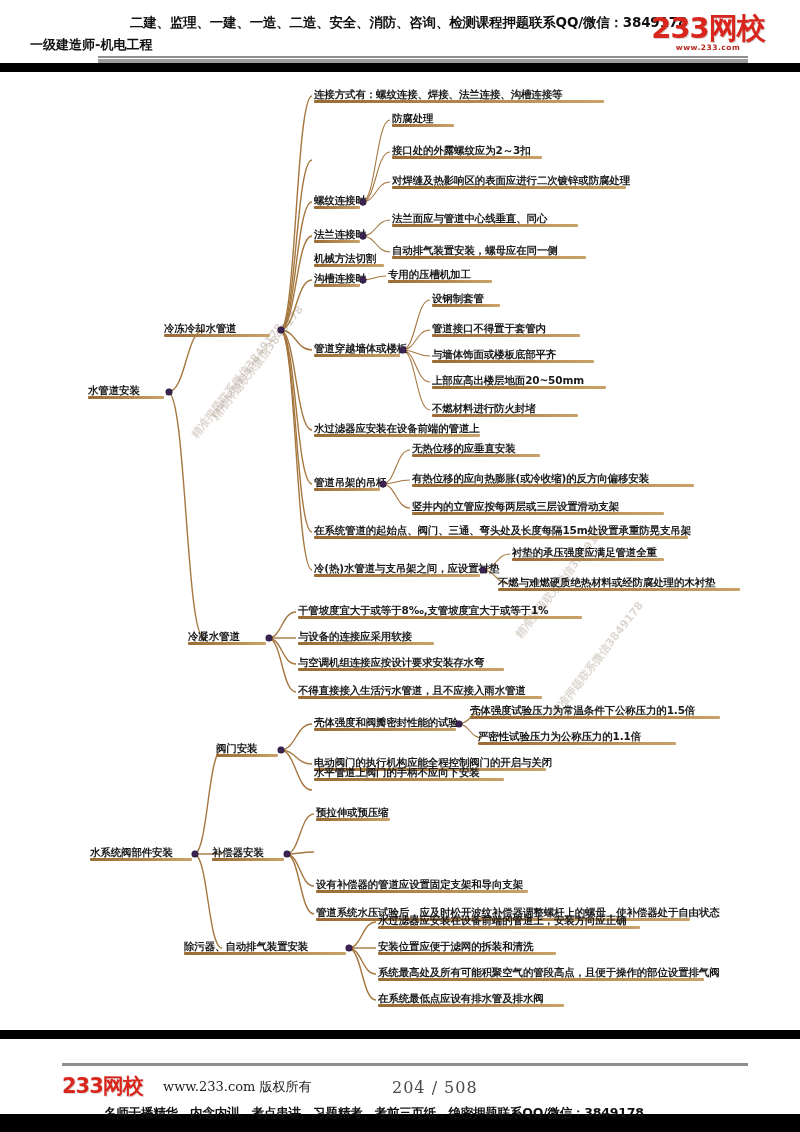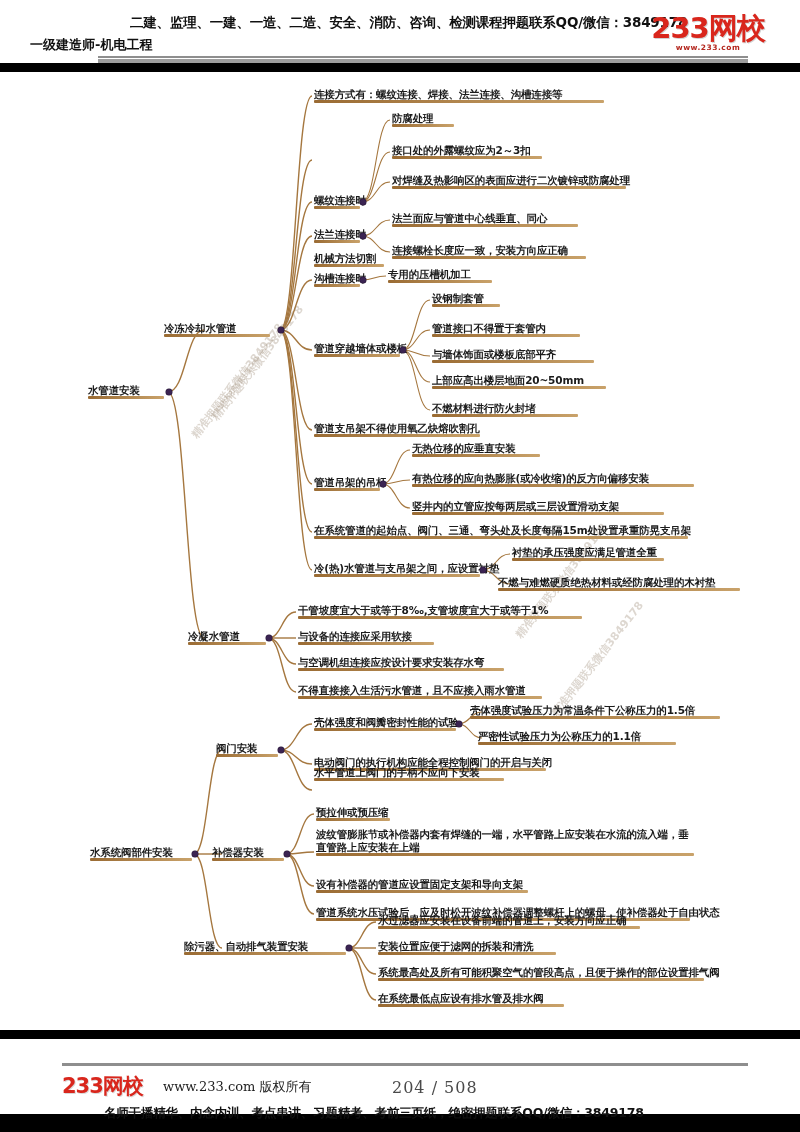--- a/index.html
+++ b/index.html
@@ -242,21 +242,21 @@
   </div>
   <div class="dot" style="left:360px;top:205px;"></div>
 
   <div class="node" style="left:314px;top:270px;">
     <span>管道穿越墙体或楼板</span>
     <span class="u" style="width:86px;"></span>
   </div>
   <div class="dot" style="left:400px;top:275px;"></div>
 
   <div class="node" style="left:314px;top:350px;">
-    <span>管道支吊架不得使用氧乙炔熔吹割孔</span>
+    <span>水过滤器应安装在设备前端的管道上</span>
     <span class="u" style="width:166px;"></span>
   </div>
 
   <div class="node" style="left:314px;top:404px;">
     <span>管道吊架的吊杆</span>
     <span class="u" style="width:66px;"></span>
   </div>
   <div class="dot" style="left:380px;top:409px;"></div>
 
   <div class="node" style="left:314px;top:452px;text-align:right;">
@@ -300,24 +300,20 @@
   <div class="node" style="left:314px;top:694px;">
     <span>水平管道上阀门的手柄不应向下安装</span>
     <span class="u" style="width:190px;"></span>
   </div>
 
   <div class="node" style="left:316px;top:734px;">
     <span>预拉伸或预压缩</span>
     <span class="u" style="width:74px;"></span>
   </div>
 
-  <div class="node wrap" style="left:316px;top:756px;width:378px;">
-    <span>波纹管膨胀节或补偿器内套有焊缝的一端，水平管路上应安装在水流的流入端，垂直管路上应安装在上端</span>
-    <span class="u" style="width:378px;"></span>
-  </div>
 
   <div class="node" style="left:316px;top:806px;">
     <span>设有补偿器的管道应设置固定支架和导向支架</span>
     <span class="u" style="width:212px;"></span>
   </div>
 
   <div class="node" style="left:316px;top:834px;">
     <span>管道系统水压试验后，应及时松开波纹补偿器调整螺杆上的螺母，使补偿器处于自由状态</span>
     <span class="u" style="width:374px;"></span>
   </div>
@@ -350,21 +346,21 @@
   <div class="node" style="left:392px;top:102px;">
     <span>对焊缝及热影响区的表面应进行二次镀锌或防腐处理</span>
     <span class="u" style="width:234px;"></span>
   </div>
 
   <div class="node" style="left:392px;top:140px;">
     <span>法兰面应与管道中心线垂直、同心</span>
     <span class="u" style="width:186px;"></span>
   </div>
   <div class="node" style="left:392px;top:172px;">
-    <span>连接螺栓长度应一致，安装方向应正确</span>
+    <span>自动排气装置安装，螺母应在同一侧</span>
     <span class="u" style="width:194px;"></span>
   </div>
 
   <div class="node" style="left:388px;top:196px;">
     <span>专用的压槽机加工</span>
     <span class="u" style="width:104px;"></span>
   </div>
 
   <div class="node" style="left:432px;top:220px;">
     <span>设钢制套管</span>

